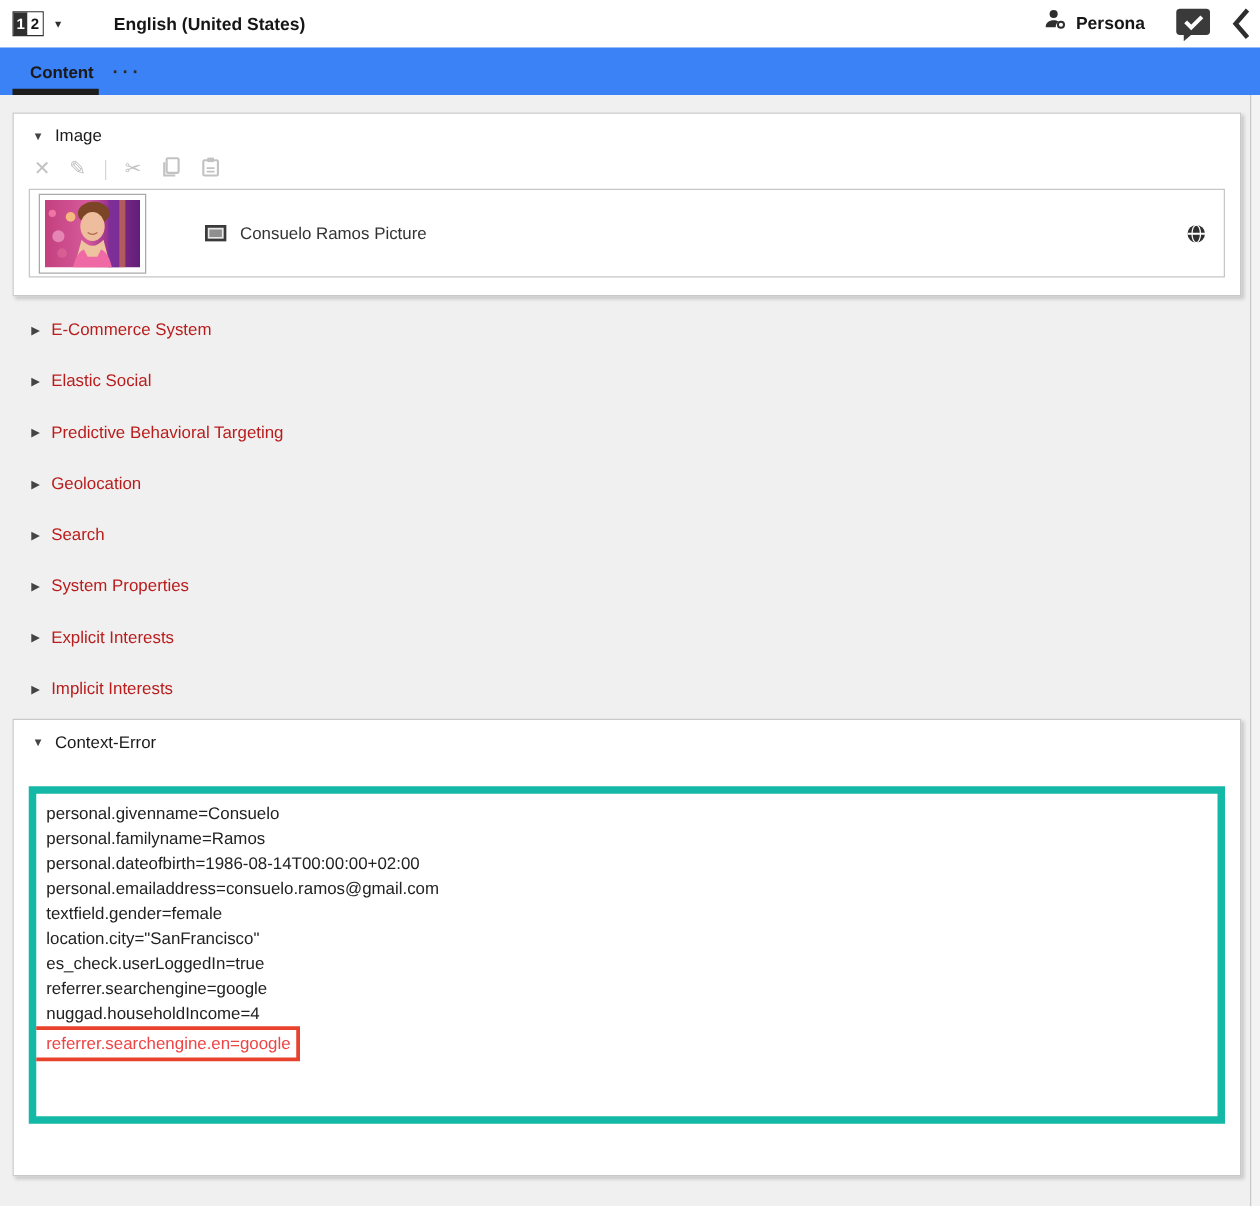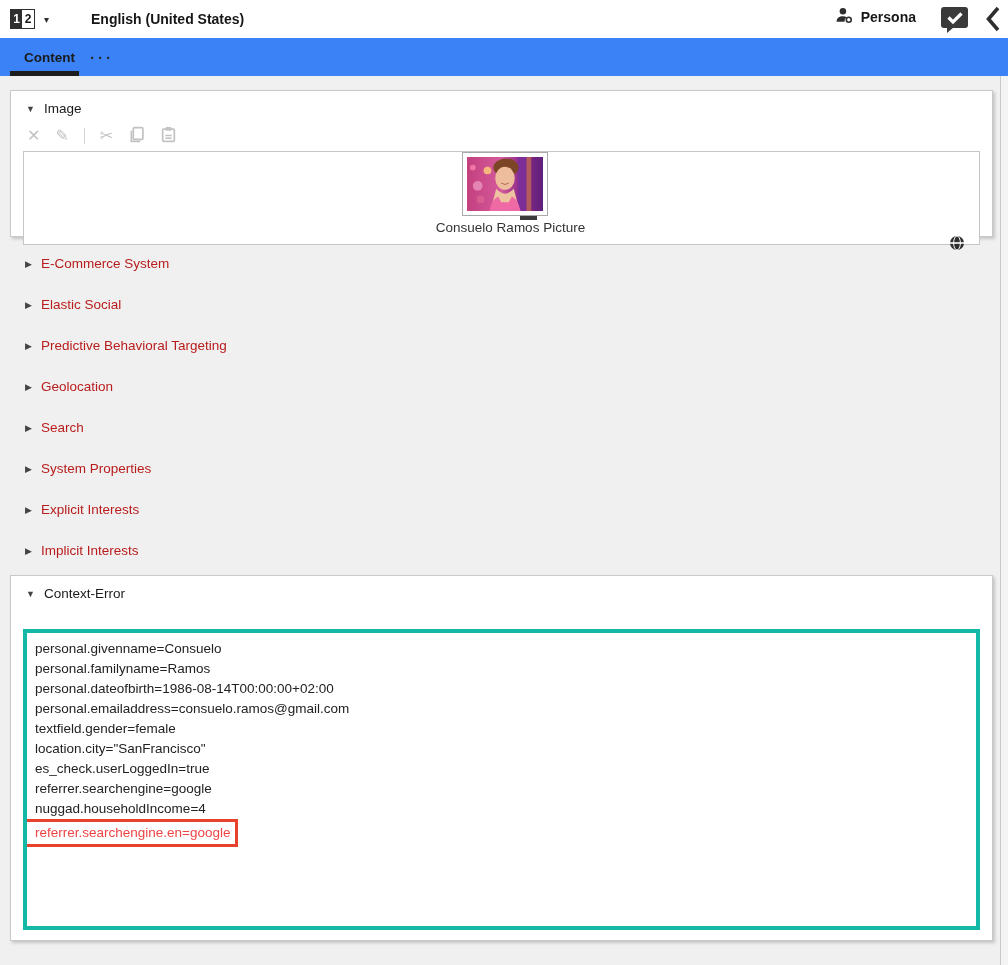--- a/index.html
+++ b/index.html
@@ -39,38 +39,38 @@
            box-shadow:2px 2px 3px rgba(0,0,0,0.18); }
   .panel-head { display:flex; align-items:center; gap:9px; padding:10px 0 0 15px; cursor:pointer; }
   .tri { font-size:9px; color:#444; }
   .panel-title { font-size:13.5px; font-weight:400; color:#1a1a1a; }
 
   
   .image-panel { top:14px; height:147px; }
   .img-toolbar { display:flex; align-items:center; gap:15px; padding:9px 0 0 16px; height:30px; }
   .tb-icon { font-size:16px; color:#c2c2c2; cursor:pointer; line-height:1; }
   .tb-sep { width:1px; height:16px; background:#d5d5d5; }
-  .item-row { position:absolute; left:12px; right:12px; top:60px; height:94px; border:1px solid #c6c6c6;
-              display:flex; align-items:center; padding-left:7px; cursor:pointer; background:#fff;flex-direction:column; }
+  .item-row { position:absolute; left:12px; right:12px; top:60px; height:71px; border:1px solid #c6c6c6;
+              display:flex; align-items:center; padding-left:7px; cursor:pointer; background:#fff; }
   .thumb-frame { width:86px; height:64px; border:1px solid #a9a9a9; background:#fff; padding:4px; }
   .thumb-frame svg { width:100%; height:100%; display:block; }
   .type-icon { margin-left:47px; width:17px; height:13px; border:2px solid #3a3a3a; background:#8f8f8f;
                box-shadow:inset 0 0 0 1.5px #e8e8e8; }
   .item-label { margin-left:11px; font-size:13.5px; color:#333; }
   .globe { margin-left:auto; margin-right:14px; line-height:0; cursor:pointer; }
 
   
   .collapsed-list { position:absolute; left:10px; top:167px; width:983px; }
   .collapsed-row { height:41px; display:flex; align-items:center; gap:9px; padding-left:15px; cursor:pointer; }
   .collapsed-row .label { font-size:13.5px; font-weight:400; color:#b91c1c; }
 
   
   .context-panel { top:499px; height:366px; }
   .ctx-desc { margin:6px 8px 0 5px; font-size:13.5px; color:#2b2b2b; }
-  .ctx-textarea { position:absolute; left:12px; right:12px; top:53px; height:301px; border:4px solid #14b8a6;
+  .ctx-textarea { position:absolute; left:12px; right:12px; top:53px; height:270px; border:6px solid #14b8a6;
                   background:#fff; padding:6px 8px; overflow:hidden; cursor:text; }
   .ta-line { height:20px; line-height:20px; font-size:13.5px; color:#222; white-space:pre; }
   .ta-line.hl-row { height:28px; display:flex; align-items:center; }
   .red-annotation { display:inline-flex; align-items:center; height:28px; width:217px;
                     margin-left:-14px; padding-left:11px; border:3px solid #e8412c;
                     font-size:13.5px; color:#ef4444; white-space:pre; }
 </style>
 </head>
 <body>
 

